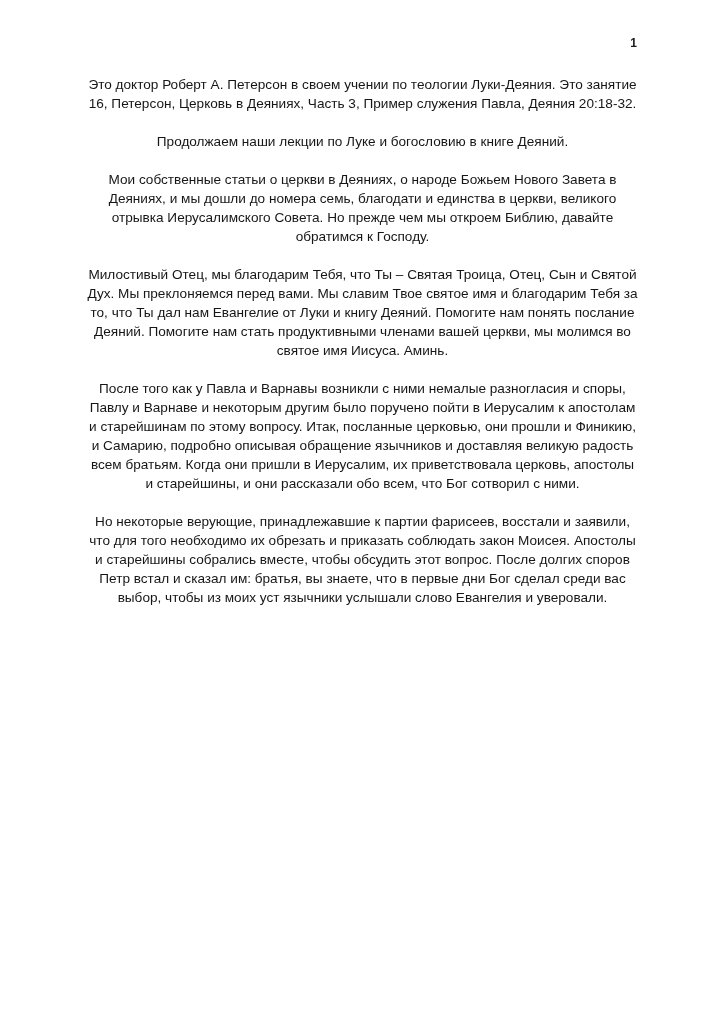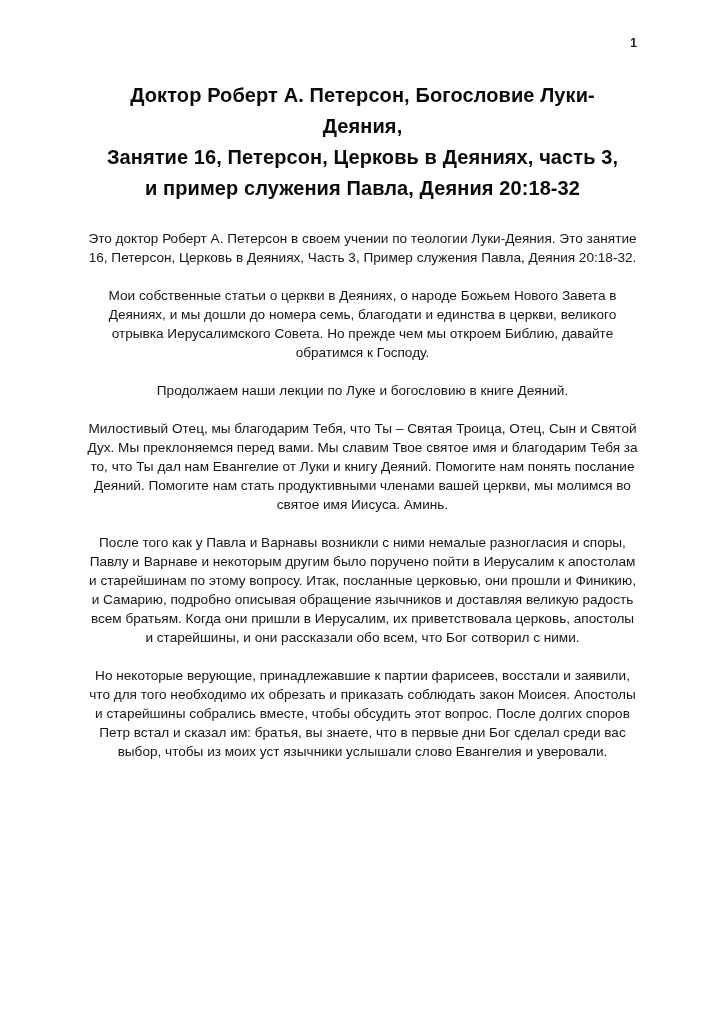--- a/index.html
+++ b/index.html
@@ -49,29 +49,23 @@
     text-align: center;
   }
 </style>
 </head>
 <body>
 
 <div class="page">
 
   <div class="page-number">1</div>
 
-  <h1 class="doc-title">
-    <span class="title-line">Доктор Роберт А. Петерсон, Богословие Луки-</span>
-    <span class="title-line">Деяния,</span>
-    <span class="title-line">Занятие 16, Петерсон, Церковь в Деяниях, часть 3,</span>
-    <span class="title-line">и пример служения Павла, Деяния 20:18-32</span>
-  </h1>
 
   <div class="body-text">
     <p class="para">Это доктор Роберт А. Петерсон в своем учении по теологии Луки-Деяния. Это занятие 16, Петерсон, Церковь в Деяниях, Часть 3, Пример служения Павла, Деяния 20:18-32.</p>
+    <p class="para">Продолжаем наши лекции по Луке и богословию в книге Деяний.</p>
     <p class="para">Мои собственные статьи о церкви в Деяниях, о народе Божьем Нового Завета в Деяниях, и мы дошли до номера семь, благодати и единства в церкви, великого отрывка Иерусалимского Совета. Но прежде чем мы откроем Библию, давайте обратимся к Господу.</p>
-    <p class="para">Продолжаем наши лекции по Луке и богословию в книге Деяний.</p>
     <p class="para">Милостивый Отец, мы благодарим Тебя, что Ты – Святая Троица, Отец, Сын и Святой Дух. Мы преклоняемся перед вами. Мы славим Твое святое имя и благодарим Тебя за то, что Ты дал нам Евангелие от Луки и книгу Деяний. Помогите нам понять послание Деяний. Помогите нам стать продуктивными членами вашей церкви, мы молимся во святое имя Иисуса. Аминь.</p>
     <p class="para">После того как у Павла и Варнавы возникли с ними немалые разногласия и споры, Павлу и Варнаве и некоторым другим было поручено пойти в Иерусалим к апостолам и старейшинам по этому вопросу. Итак, посланные церковью, они прошли и Финикию, и Самарию, подробно описывая обращение язычников и доставляя великую радость всем братьям. Когда они пришли в Иерусалим, их приветствовала церковь, апостолы и старейшины, и они рассказали обо всем, что Бог сотворил с ними.</p>
     <p class="para">Но некоторые верующие, принадлежавшие к партии фарисеев, восстали и заявили, что для того необходимо их обрезать и приказать соблюдать закон Моисея. Апостолы и старейшины собрались вместе, чтобы обсудить этот вопрос. После долгих споров Петр встал и сказал им: братья, вы знаете, что в первые дни Бог сделал среди вас выбор, чтобы из моих уст язычники услышали слово Евангелия и уверовали.</p>
   </div>
 
 </div>
 
 </body></html>

